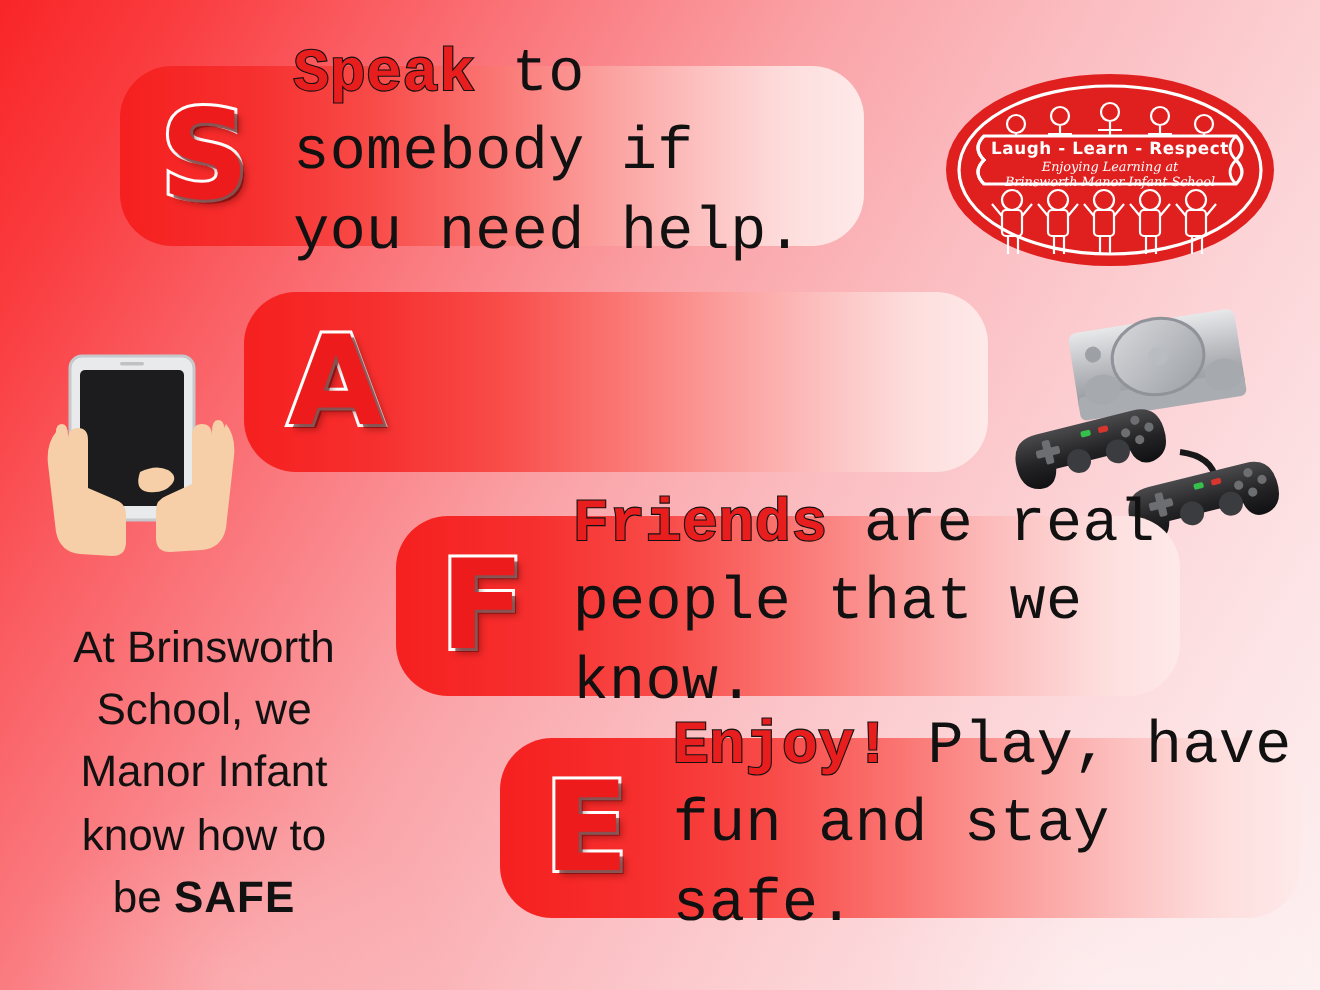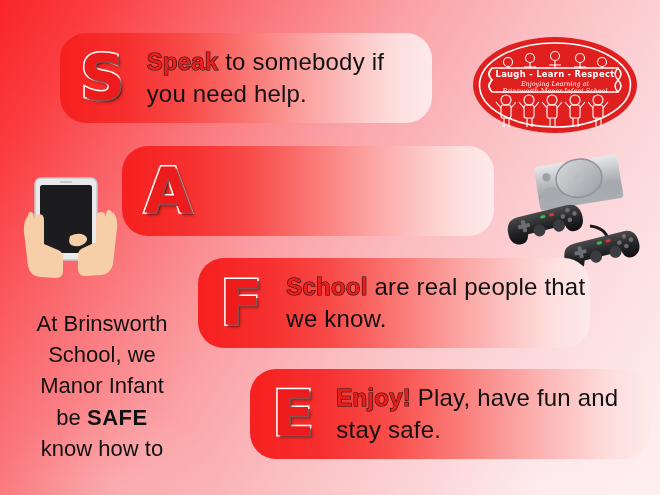--- a/index.html
+++ b/index.html
@@ -78,22 +78,22 @@
     -webkit-text-stroke: 3px #ffffff;
     paint-order: stroke fill;
     text-shadow:
       2px 2px 0 rgba(90,10,10,0.55),
       3px 3px 3px rgba(70,0,0,0.35);
     user-select: none;
   }
 
   .banner-text {
     flex: 1 1 auto;
-    font-family: Liberation Sans, sans-serif;
-    font-size: 24px;
+    font-family: Liberation Mono, monospace;
+    font-size: 30px;
     line-height: 1.32;
     color: #111111;
     letter-spacing: 0.2px;
   }
   .banner-text .kw {
     color: #e81d1d;
     font-weight: bold;
     -webkit-text-stroke: 1.1px #111111;
     paint-order: stroke fill;
   }
@@ -297,29 +297,29 @@
     <span class="big-letter">S</span>
     <span class="banner-text"><span class="kw">Speak</span><span> to somebody if you need help.</span></span>
   </div>
 
   <div class="banner" id="banner-a">
     <span class="big-letter">A</span>
   </div>
 
   <div class="banner" id="banner-f">
     <span class="big-letter">F</span>
-    <span class="banner-text"><span class="kw">School</span><span> are real people that we know.</span></span>
+    <span class="banner-text"><span class="kw">Friends</span><span> are real people that we know.</span></span>
   </div>
 
   <div class="banner" id="banner-e">
     <span class="big-letter">E</span>
     <span class="banner-text"><span class="kw">Enjoy!</span><span> Play, have fun and stay safe.</span></span>
   </div>
 
   <div id="caption">
     <div>At Brinsworth</div>
     <div>School, we</div>
     <div>Manor Infant</div>
+    <div>know how to</div>
     <div><span>be </span><span class="safe">SAFE</span></div>
-    <div>know how to</div>
   </div>
 
 </div>
 
 </body></html>

